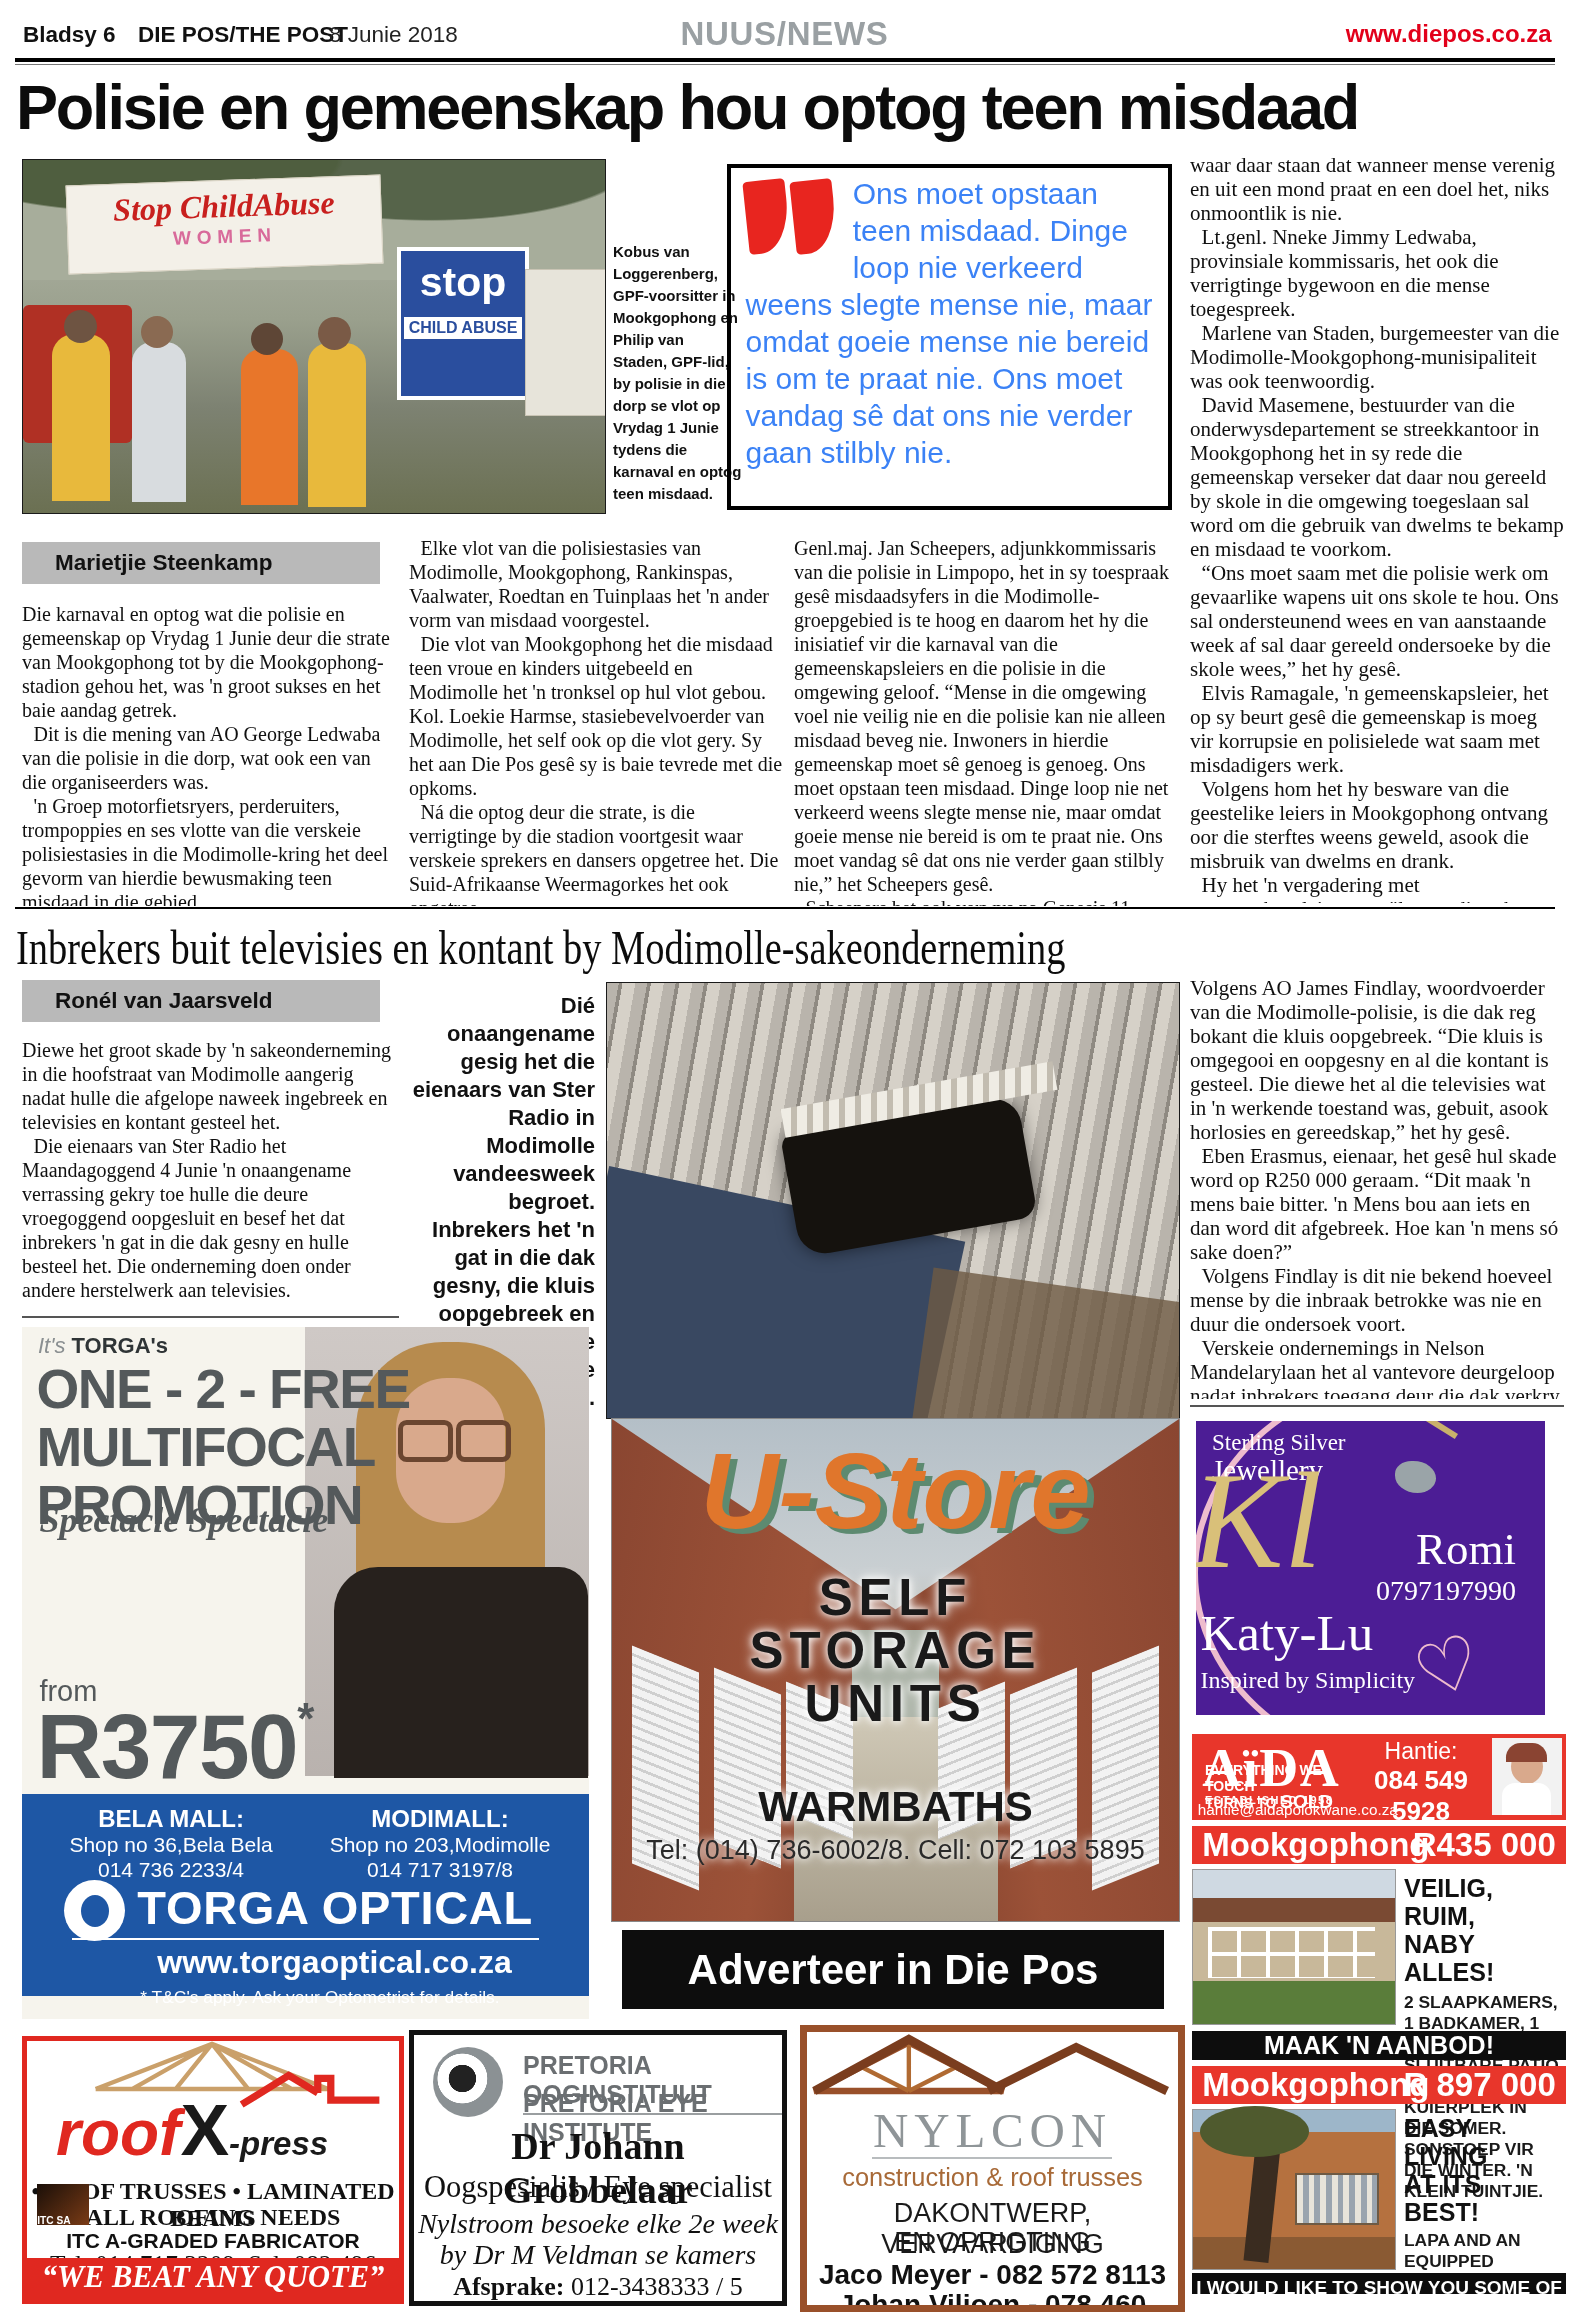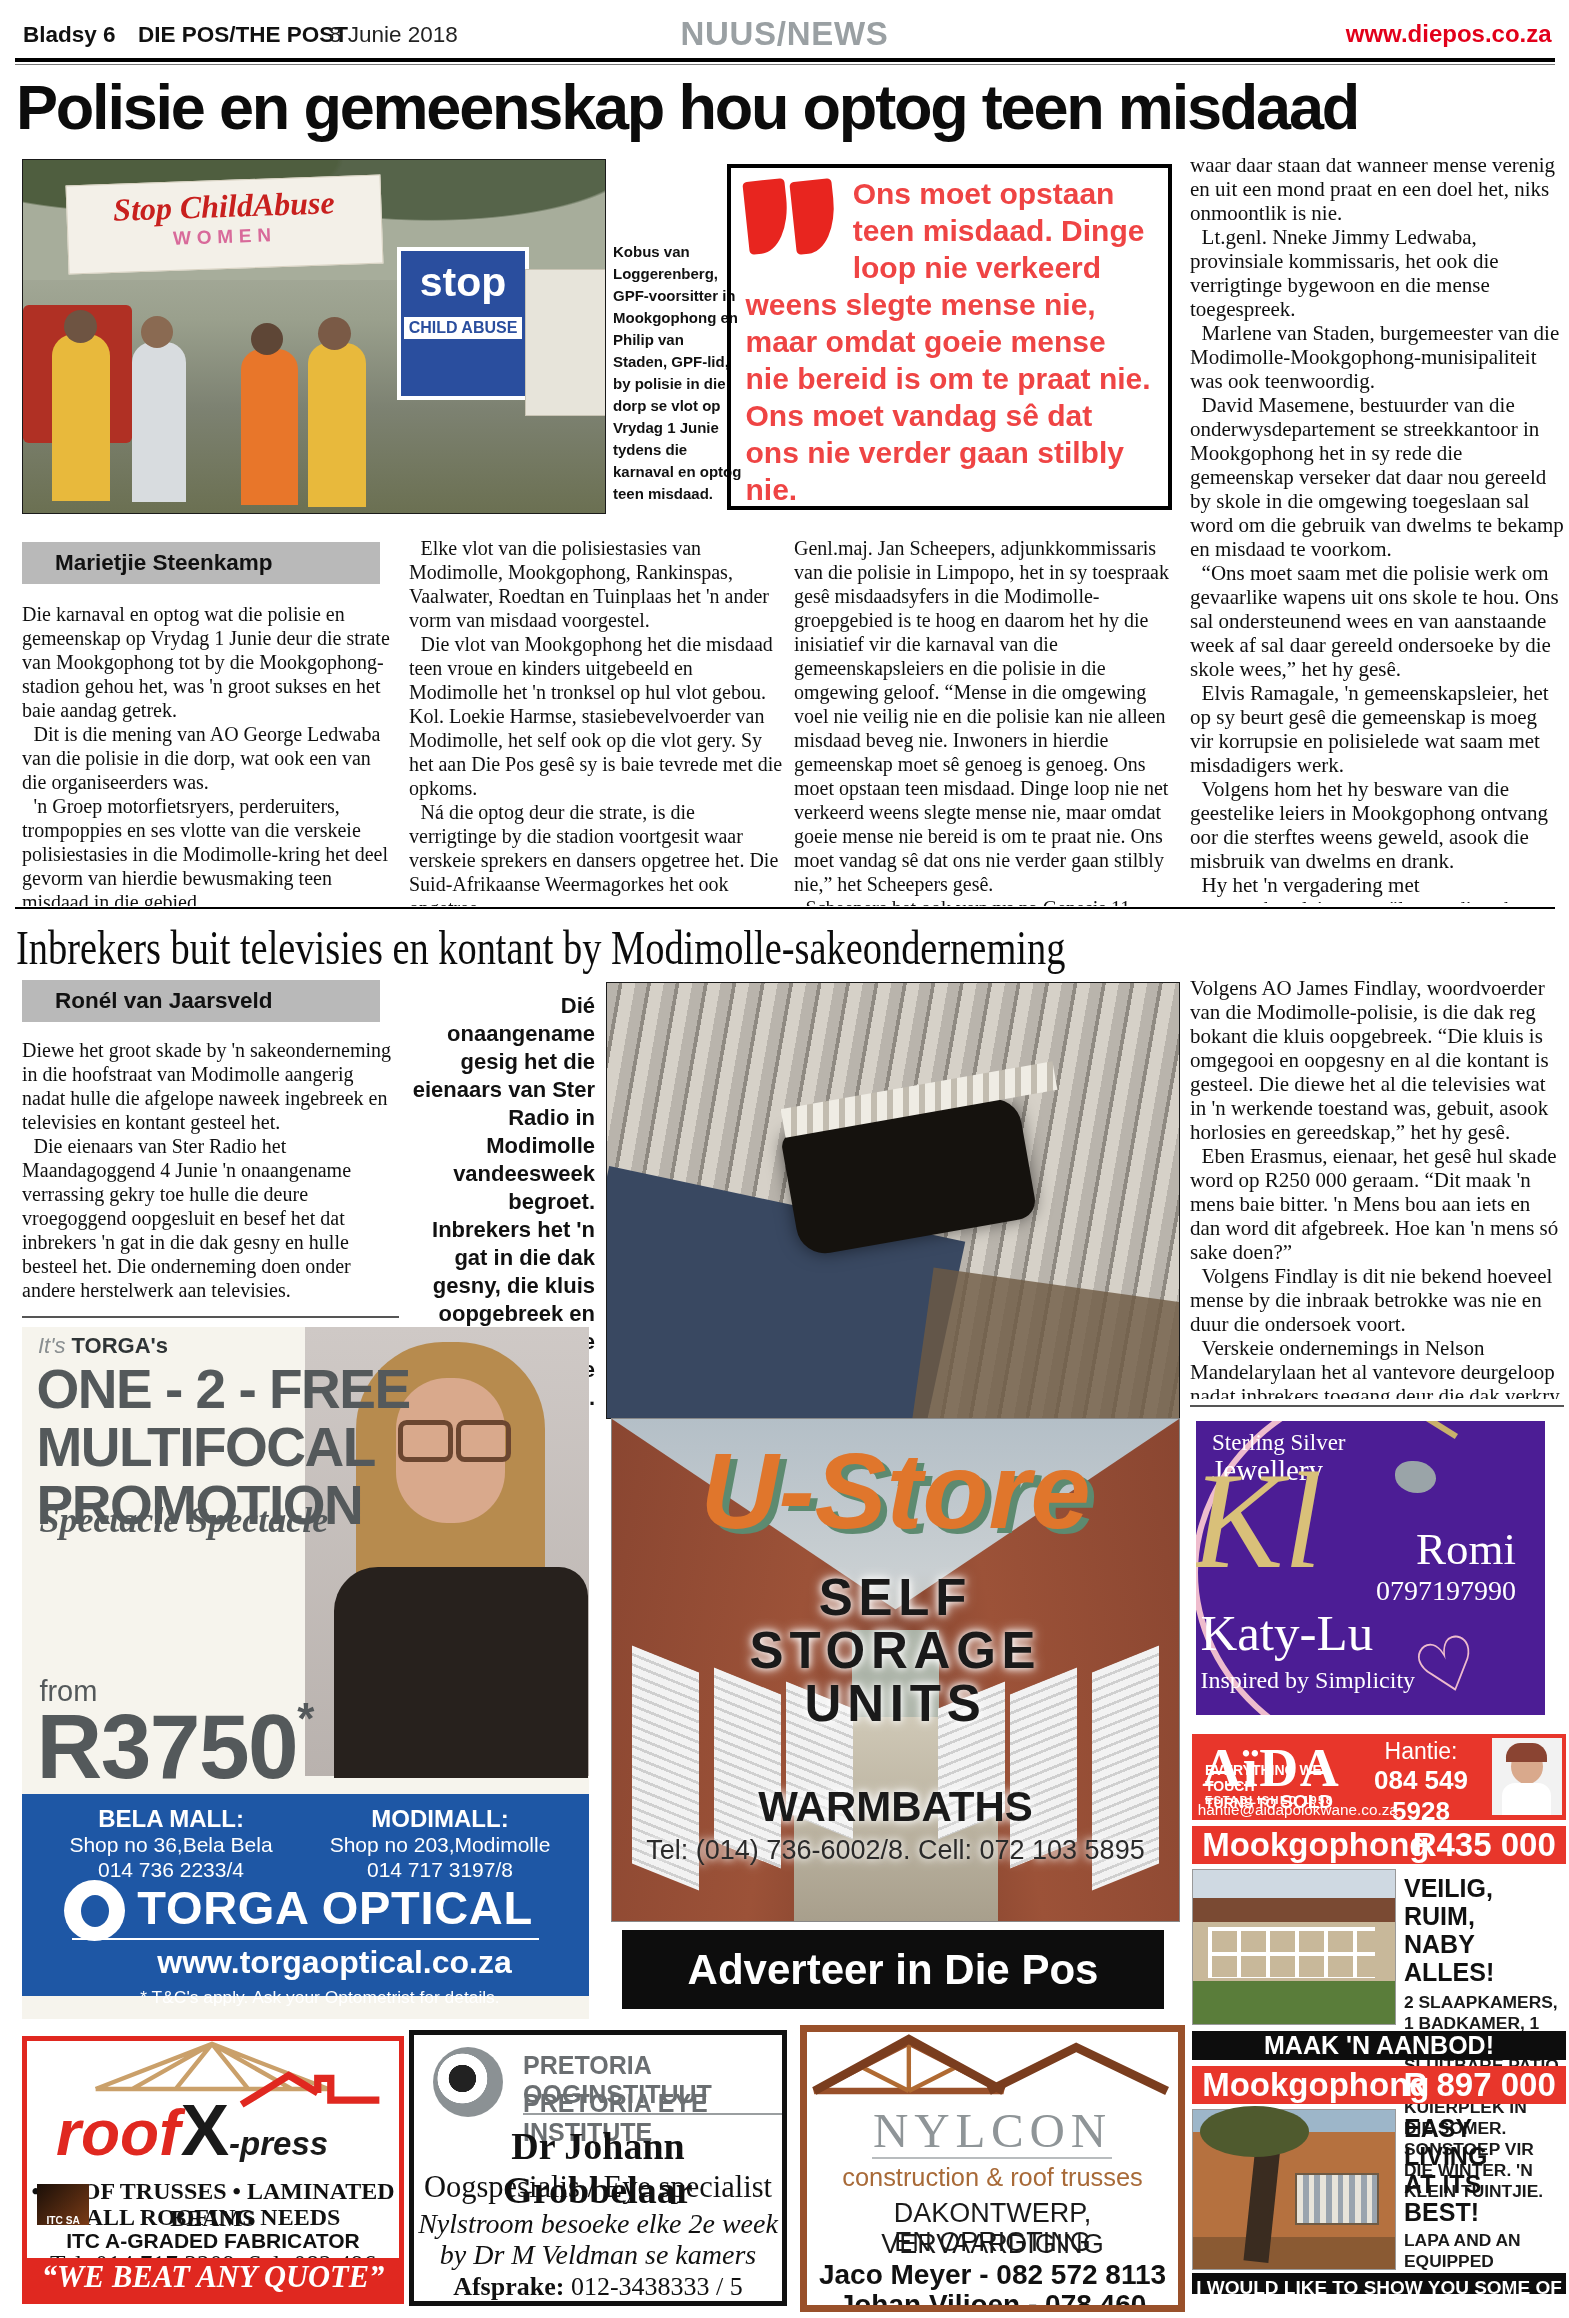--- a/index.html
+++ b/index.html
@@ -12,21 +12,21 @@
   #hdr-date{left:329px;top:22px;font-size:22.5px;color:#222}
   #hdr-section{left:0;top:14.5px;width:1569px;text-align:center;font-weight:bold;font-size:33px;color:#9aa0a3;letter-spacing:0.7px}
   #hdr-site{right:17.4px;top:20.4px;font-weight:bold;font-size:24px;color:#e2001a}
   #rule1{left:14.5px;top:58px;width:1540px;height:3.6px;background:#000}
   #rule1b{left:14.5px;top:64px;width:1540px;height:0.7px;background:#777}
   
   #headline1{left:16px;top:71px;width:1534px;font-weight:bold;font-size:63px;letter-spacing:-2.2px;color:#0c0c0c;white-space:nowrap}
   #photo1{left:22px;top:159px;width:582px;height:353px;border:1.5px solid #1a1a1a;background:linear-gradient(#b7bbae 0%,#9aa08d 45%,#7d8272 70%,#6b7052 100%);overflow:hidden}
   #caption1{left:613px;top:241px;width:129px;font-weight:bold;font-size:15px;line-height:22px;color:#111}
   #quotebox{left:727px;top:164px;width:445px;height:346px;border:4.4px solid #000;padding:7.3px 14.5px;box-sizing:border-box}
-  #quotetext{font-weight:bold;font-size:30px;line-height:37px;color:#ef4444}
+  #quotetext{font-weight:normal;font-size:30px;line-height:37px;color:#3b82f6}
   .qcomma{display:inline-block;width:42px;height:73px;background:#e8251f;border-radius:4.4px 4.4px 72% 4.4px;transform:rotate(-6deg);margin-right:5.8px}
   #qmark{float:left;margin:4.4px 11.6px 5.8px 0}
   .bodycol{font-family:"Liberation Serif",serif;font-size:20px;line-height:24px;color:#101010;overflow:hidden}
   .bodycol p{margin:0;text-indent:11.6px}
   .bodycol p.fl{text-indent:0}
   #s1col4{left:1190px;top:153px;width:374px;height:750px;font-size:21px;line-height:24px}
   .byline{background:#b9b9b9;font-weight:bold;font-size:22.5px;line-height:42px;padding-left:33px;color:#111;box-sizing:border-box}
   #byline1{left:22px;top:542px;width:358px;height:42px}
   #s1col1{left:22px;top:602px;width:374px;height:304px}
   #s1col2{left:409px;top:536px;width:377px;height:370px}
@@ -318,21 +318,21 @@
       <path d="M5,70 L165,8 L325,70 M5,70 L325,70 M55,70 L165,8 M115,70 L165,8 M215,70 L165,8 M275,70 L165,8" stroke="#caa06a" stroke-width="6" fill="none"></path>
     </svg>
     <div class="abs" style="left:29px;top:47px">
       <span style="font-weight:bold;font-style:italic;font-size:64px;color:#e02820">roof</span><span style="font-weight:bold;font-size:73px;color:#1a1a1a">X</span><span style="font-weight:bold;font-style:italic;font-size:33px;color:#1a1a1a">-press</span>
       <svg class="abs" style="left:182px;top:-20.4px" width="145" height="44" viewBox="0 0 200 60">
         <path d="M5,50 L70,10 L110,34 M110,34 L110,14 L128,14 L128,44 L195,44" stroke="#e02820" stroke-width="10" fill="none"></path>
       </svg>
     </div>
     <div class="rx-line" style="top:137px;font-weight:bold;font-size:24px">• ROOF TRUSSES • LAMINATED BEAMS</div>
     <div class="rx-line" style="top:163px;font-weight:bold;font-size:24px">ALL ROOFING NEEDS</div>
-    <div class="abs" style="left:10.2px;top:143px;width:52px;height:41px;background:linear-gradient(135deg,#1a0f08,#7a3b16);color:#fff;font-size:10.2px;font-weight:bold;text-align:center;line-height:73px">ITC SA</div>
+    <div class="abs" style="left:10.2px;top:143px;width:52px;height:41px;background:linear-gradient(135deg,#1a0f08,#7a3b16);color:#fff;font-size:10.2px;font-weight:bold;line-height:73px">ITC SA</div>
     <div class="rx-line" style="top:188px;font-weight:bold;font-size:21px;font-family:'Liberation Sans',sans-serif">ITC A-GRADED FABRICATOR</div>
     <div class="rx-line" style="top:209px;font-size:25.4px">Tel: 014 717 3209. Sel: 082 496 7253</div>
     <div class="rx-line" style="top:234px;font-size:24px">Email: sales@roofxpress.co.za</div>
     <div id="rx-bar">“WE BEAT ANY QUOTE”</div>
   </div>
 
   <div class="abs" id="eyead">
     <div class="abs" style="left:19px;top:11.6px;width:70px;height:70px;border-radius:50%;background:radial-gradient(circle at 42% 45%,#222 0 24%,#fff 25% 44%,#8b9194 45% 100%)"></div>
     <div class="abs" style="left:109px;top:16px;font-weight:bold;font-size:25px;color:#6b6f72;border-bottom:2.2px solid #9a9ea0;padding-bottom:4.4px">PRETORIA OOGINSTITUUT</div>
     <div class="abs" style="left:109px;top:54px;font-weight:bold;font-size:25px;color:#6b6f72">PRETORIA EYE INSTITUTE</div>

